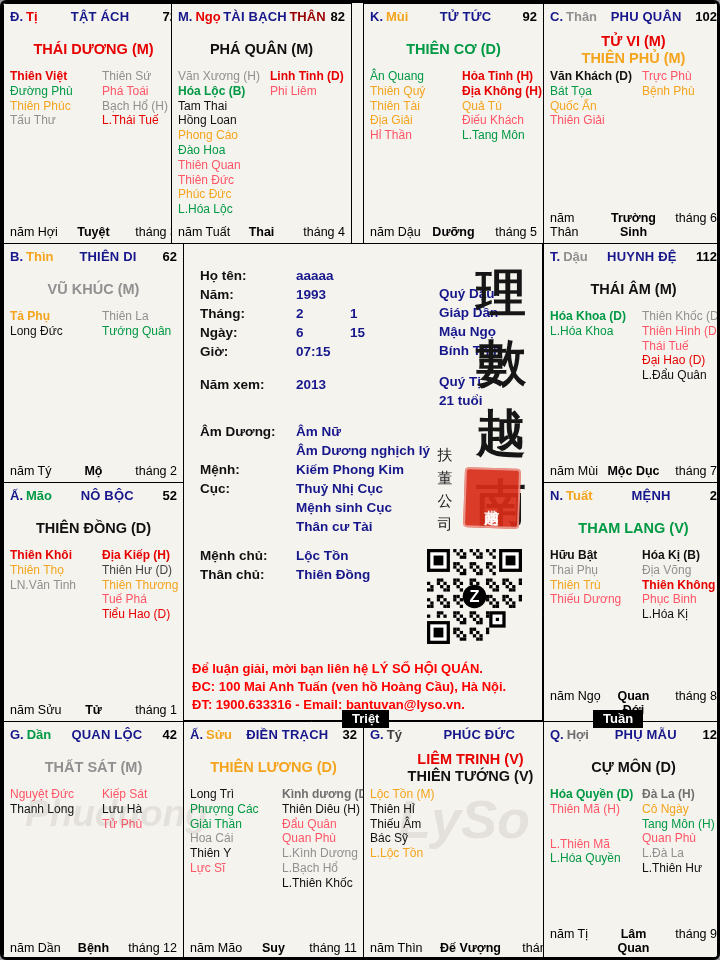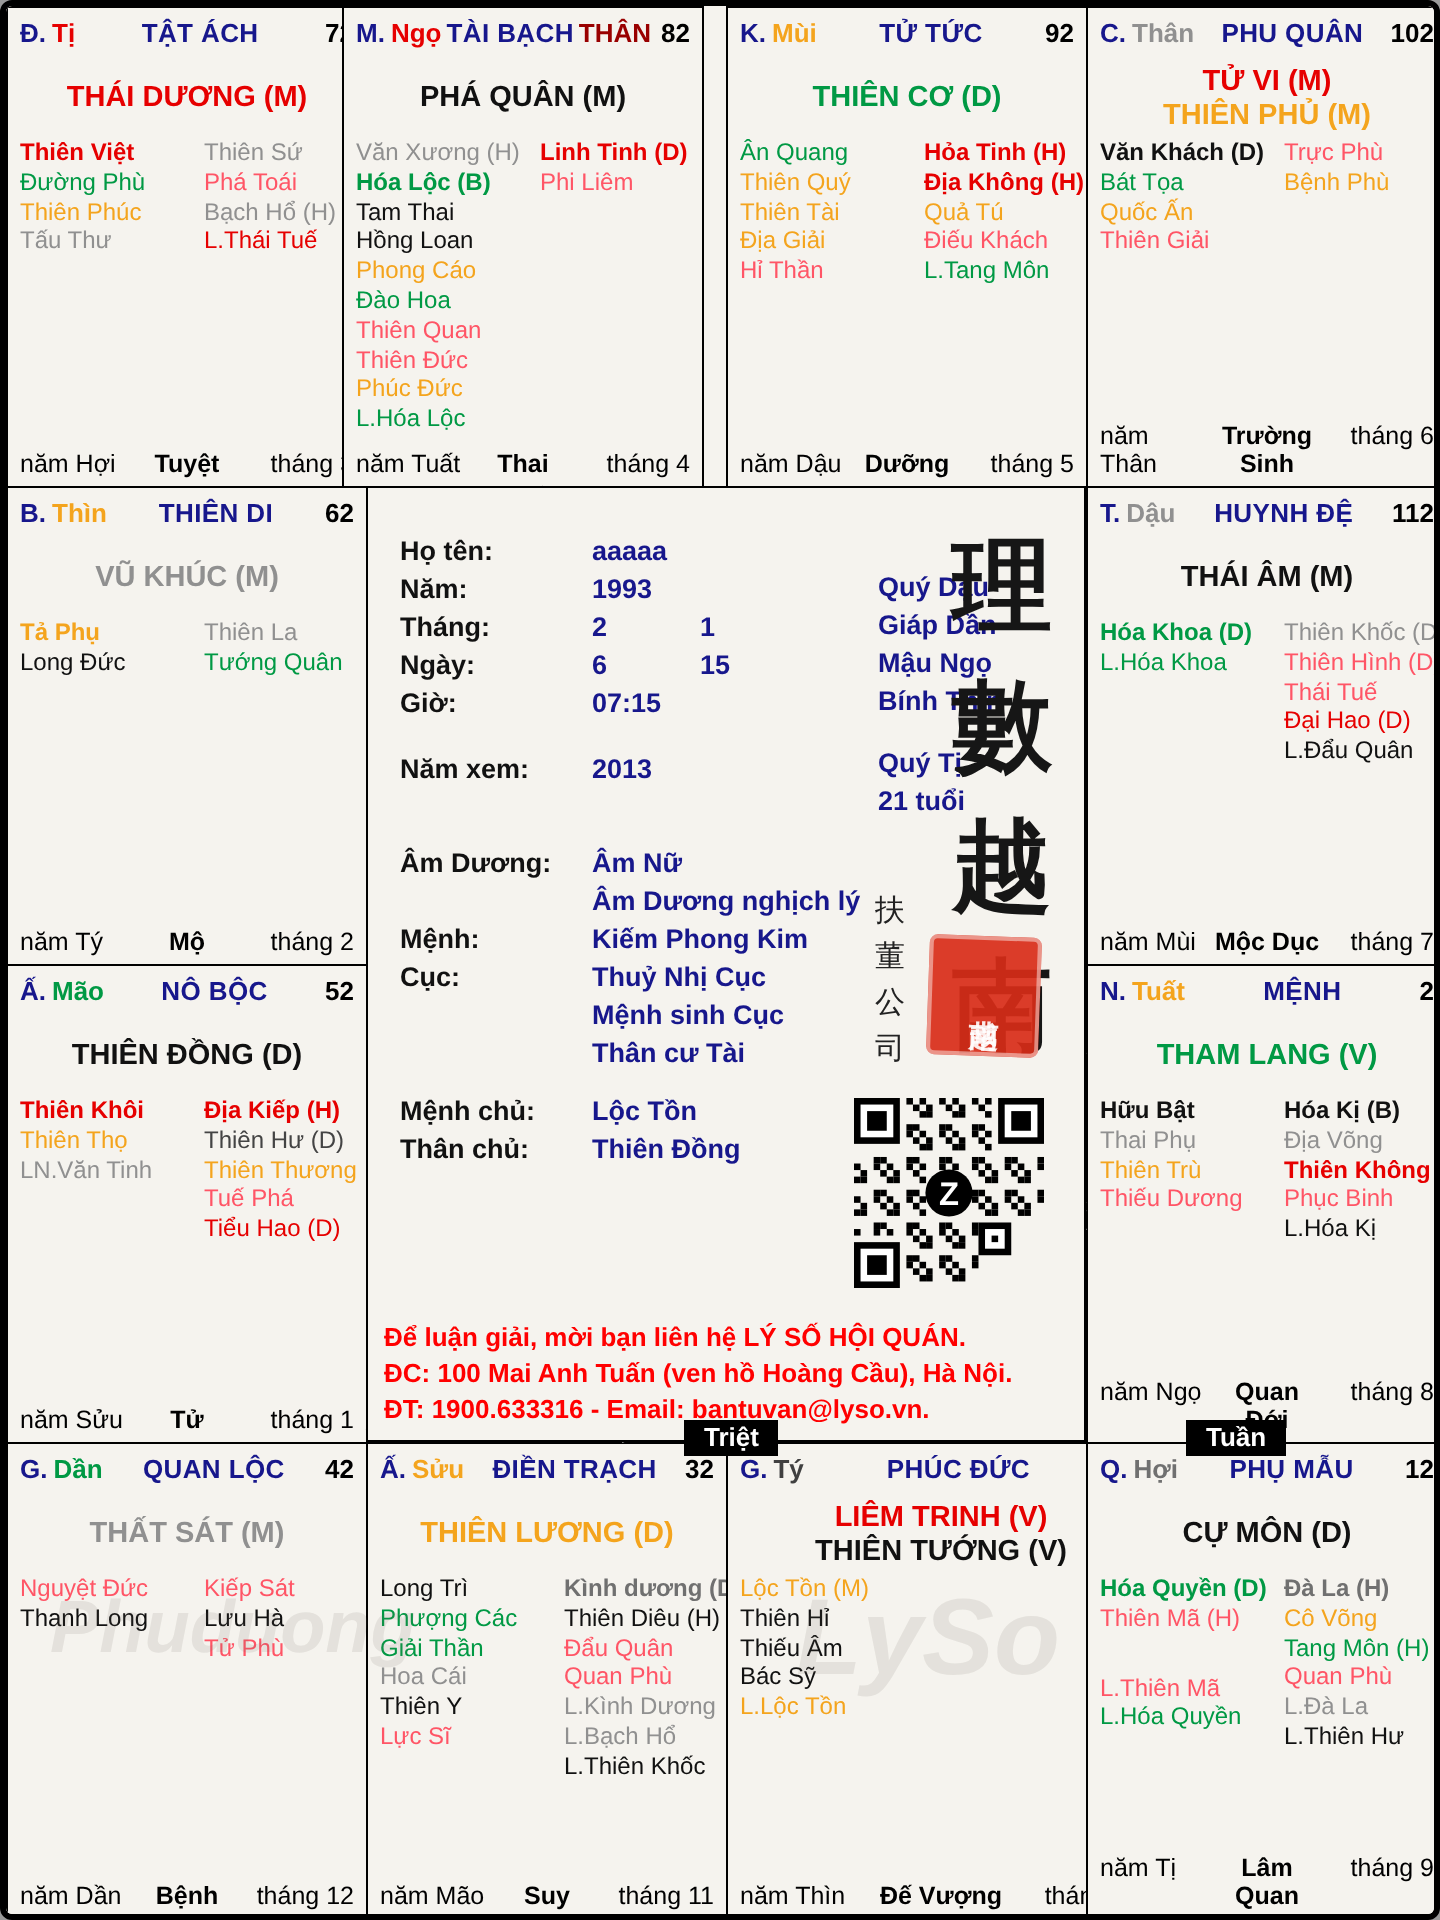--- a/index.html
+++ b/index.html
@@ -611,21 +611,21 @@
       </div>
       <div class="stars">
         <div class="col-l">
           <div class="star" style="color: rgb(0, 153, 68); font-weight: bold;">Hóa Quyền (D)</div>
           <div class="star" style="color: rgb(255, 85, 102);">Thiên Mã (H)</div>
           <div class="star" style="color: rgb(255, 85, 102); margin-top: 20px;">L.Thiên Mã</div>
           <div class="star" style="color: rgb(0, 153, 68);">L.Hóa Quyền</div>
         </div>
         <div class="col-r">
           <div class="star" style="color: rgb(112, 112, 112); font-weight: bold;">Đà La (H)</div>
-          <div class="star" style="color: rgb(244, 164, 29);">Cô Võng</div>
+          <div class="star" style="color: rgb(244, 164, 29);">Cô Ngày</div>
           <div class="star" style="color: rgb(0, 153, 68);">Tang Môn (H)</div>
           <div class="star" style="color: rgb(255, 85, 102);">Quan Phù</div>
           <div class="star" style="color: rgb(144, 144, 144);">L.Đà La</div>
           <div class="star" style="color: rgb(17, 17, 17);">L.Thiên Hư</div>
         </div>
       </div>
       <div class="cell-footer">
         <span class="fnam">năm Tị</span>
         <span class="fvan">Lâm Quan</span>
         <span class="fthang">tháng 9</span>

